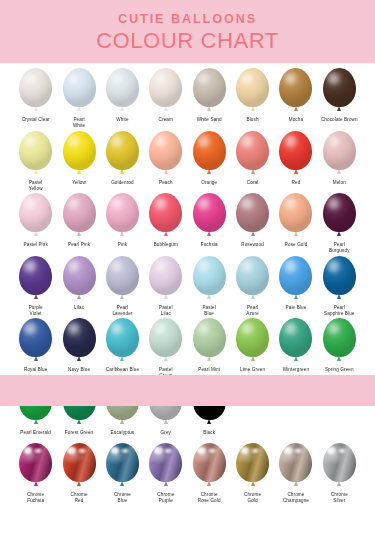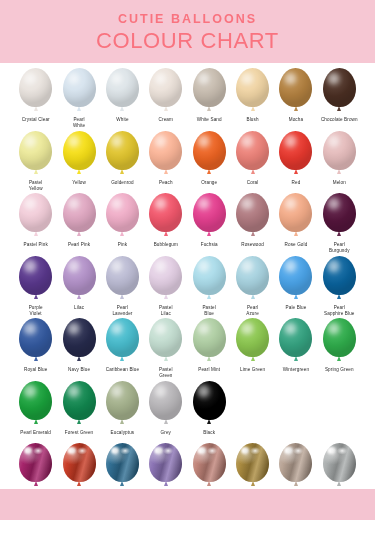--- a/index.html
+++ b/index.html
@@ -6,21 +6,21 @@
   html, body {
     width: 375px;
     height: 540px;
     background: #ffffff;
     font-family: "Liberation Sans", sans-serif;
     overflow: hidden;
   }
   #page {
     position: relative;
     width: 375px;
-    height: 520px;
+    height: 406px;
     background: #ffffff;
   }
 
   
   .header {
     width: 375px;
     height: 63px;
     background: #f6c7d3;
     display: flex;
     flex-direction: column;

